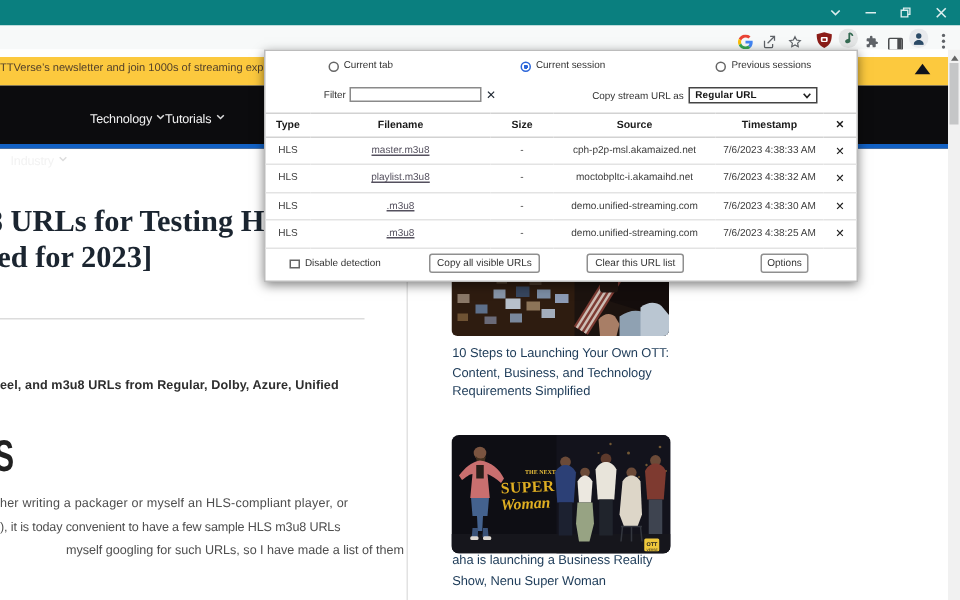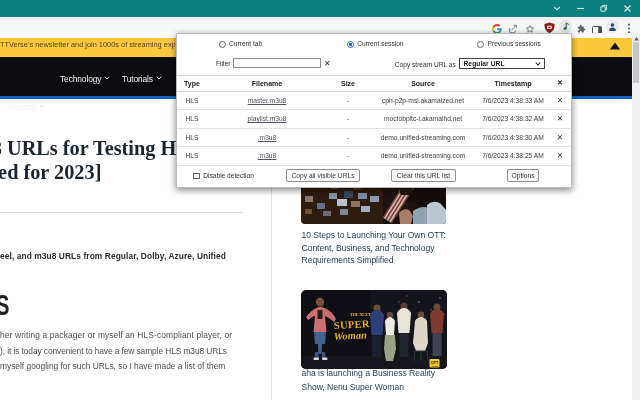--- a/index.html
+++ b/index.html
@@ -155,33 +155,33 @@
         <path d="M6 0.5 L11.2 7.5 H0.8z" fill="#10131c"></path>
       </svg>
   </div>
   <div id="nav">
     <div class="navitem" style="left:7px;margin-top:28px;">Industry<span class="chev"><svg width="6" height="6">
             <path d="M0.8 1.8 L3 4 L5.2 1.8" stroke="#ddd" stroke-width="1" fill="none"></path>
           </svg></span></div>
     <div class="navitem" style="left:60px;">Technology<span class="chev"><svg width="6" height="6">
             <path d="M0.8 1.8 L3 4 L5.2 1.8" stroke="#ddd" stroke-width="1" fill="none"></path>
           </svg></span></div>
-    <div class="navitem" style="left:122px;">Tutorials<span class="chev"><svg width="6" height="6">
+    <div class="navitem" style="left:110px;">Tutorials<span class="chev"><svg width="6" height="6">
             <path d="M0.8 1.8 L3 4 L5.2 1.8" stroke="#ddd" stroke-width="1" fill="none"></path>
           </svg></span></div>
   </div>
 
   <div id="h1a" style="left:-46.5px;top:104px;">m3u8 URLs for Testing HLS</div>
   <div id="h1b" style="left:-132px;top:128px;">Players [Updated for 2023]</div>
   <div id="hr1"></div>
   <div class="boldp" style="top:217.5px;letter-spacing:0.08px;">eel, and m3u8 URLs from Regular, Dolby, Azure, Unified</div>
   <div id="bigS">S</div>
   <div class="grayp" style="top:296.5px;letter-spacing:0.13px;">her writing a packager or myself an HLS-compliant player, or</div>
   <div class="grayp" style="top:312.5px;letter-spacing:-0.09px;">), it is today convenient to have a few sample HLS m3u8 URLs</div>
-  <div class="grayp" style="top:327.5px;">myself googling for such URLs, so I have made a list of them</div>
+  <div class="grayp" style="top:327.5px;padding-left:44px;">myself googling for such URLs, so I have made a list of them</div>
 
   <div id="vdiv"></div>
 
   <svg style="position:absolute;left:301px;top:110px;border-radius:4px;" width="145" height="81">
     <rect width="145" height="81" fill="#2e1c10"></rect>
     <path d="M82 0 h63 v81 h-63z" fill="#1c130f"></path>
     <path d="M96 0 c-3 22 0 42 10 58 l39 12 V0z" fill="#140d0c"></path>
     <g transform="rotate(32 100 60)">
       <rect x="92" y="38" width="11" height="44" fill="#7e3c34"></rect>
       <rect x="93.5" y="38" width="1.6" height="44" fill="#cdbdb4"></rect>

